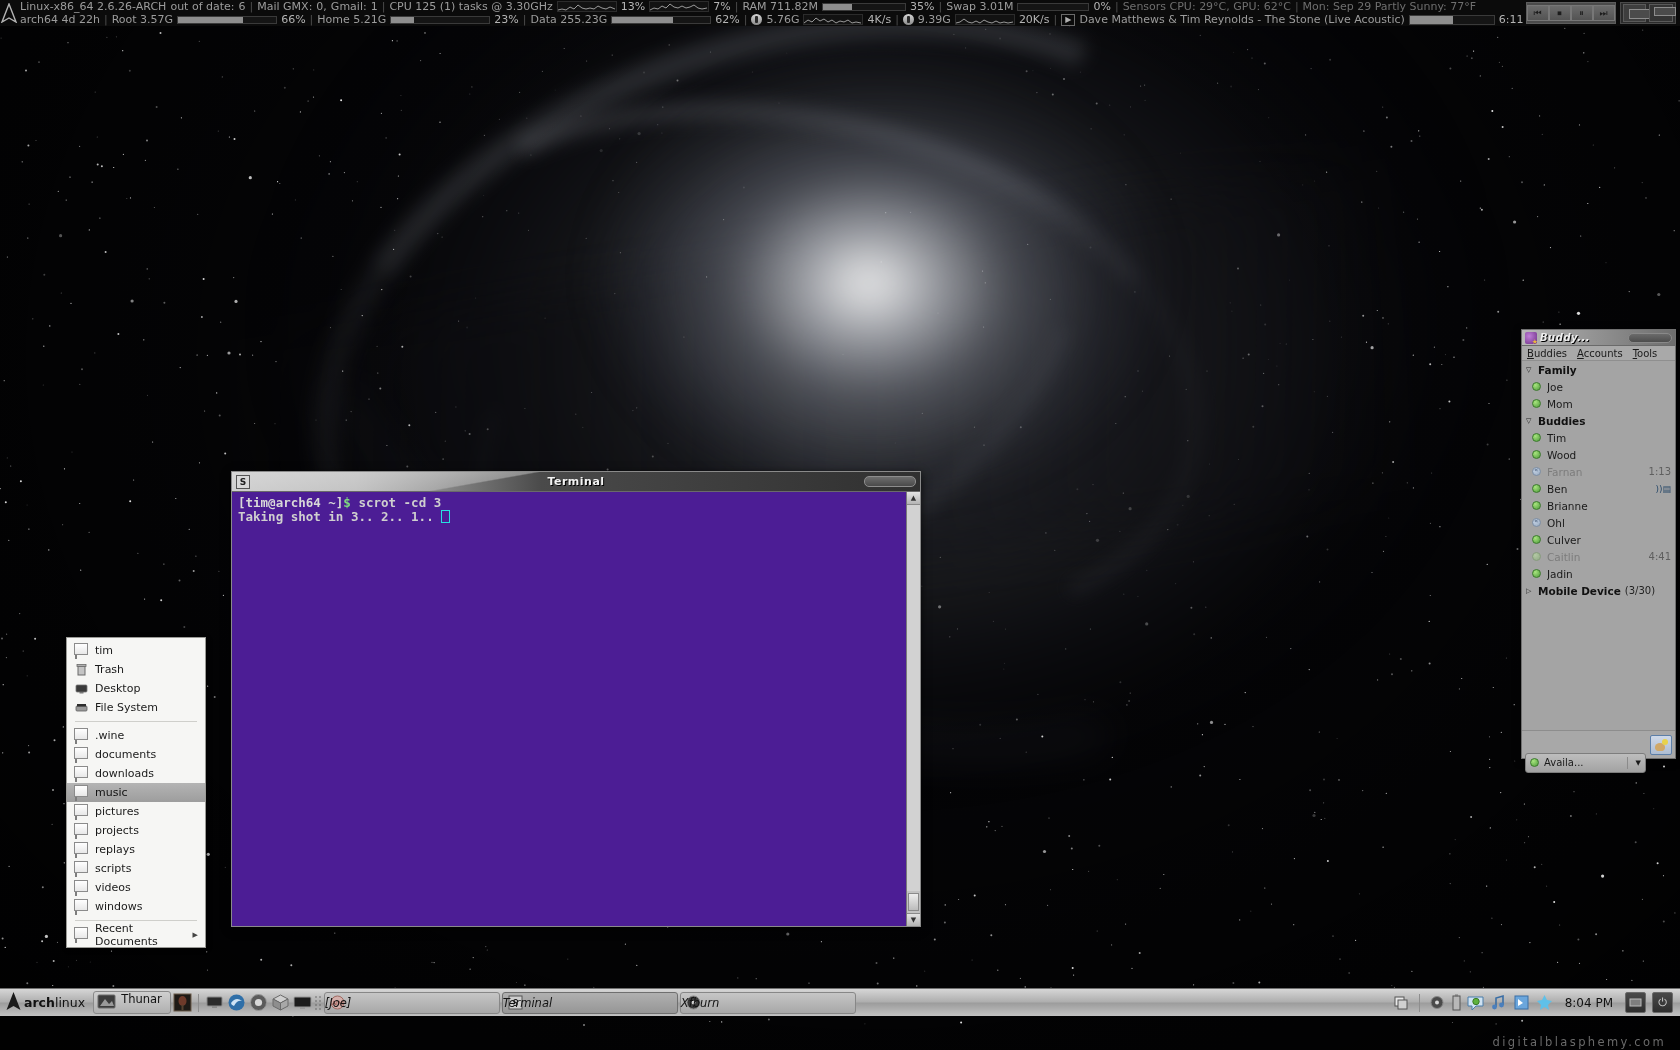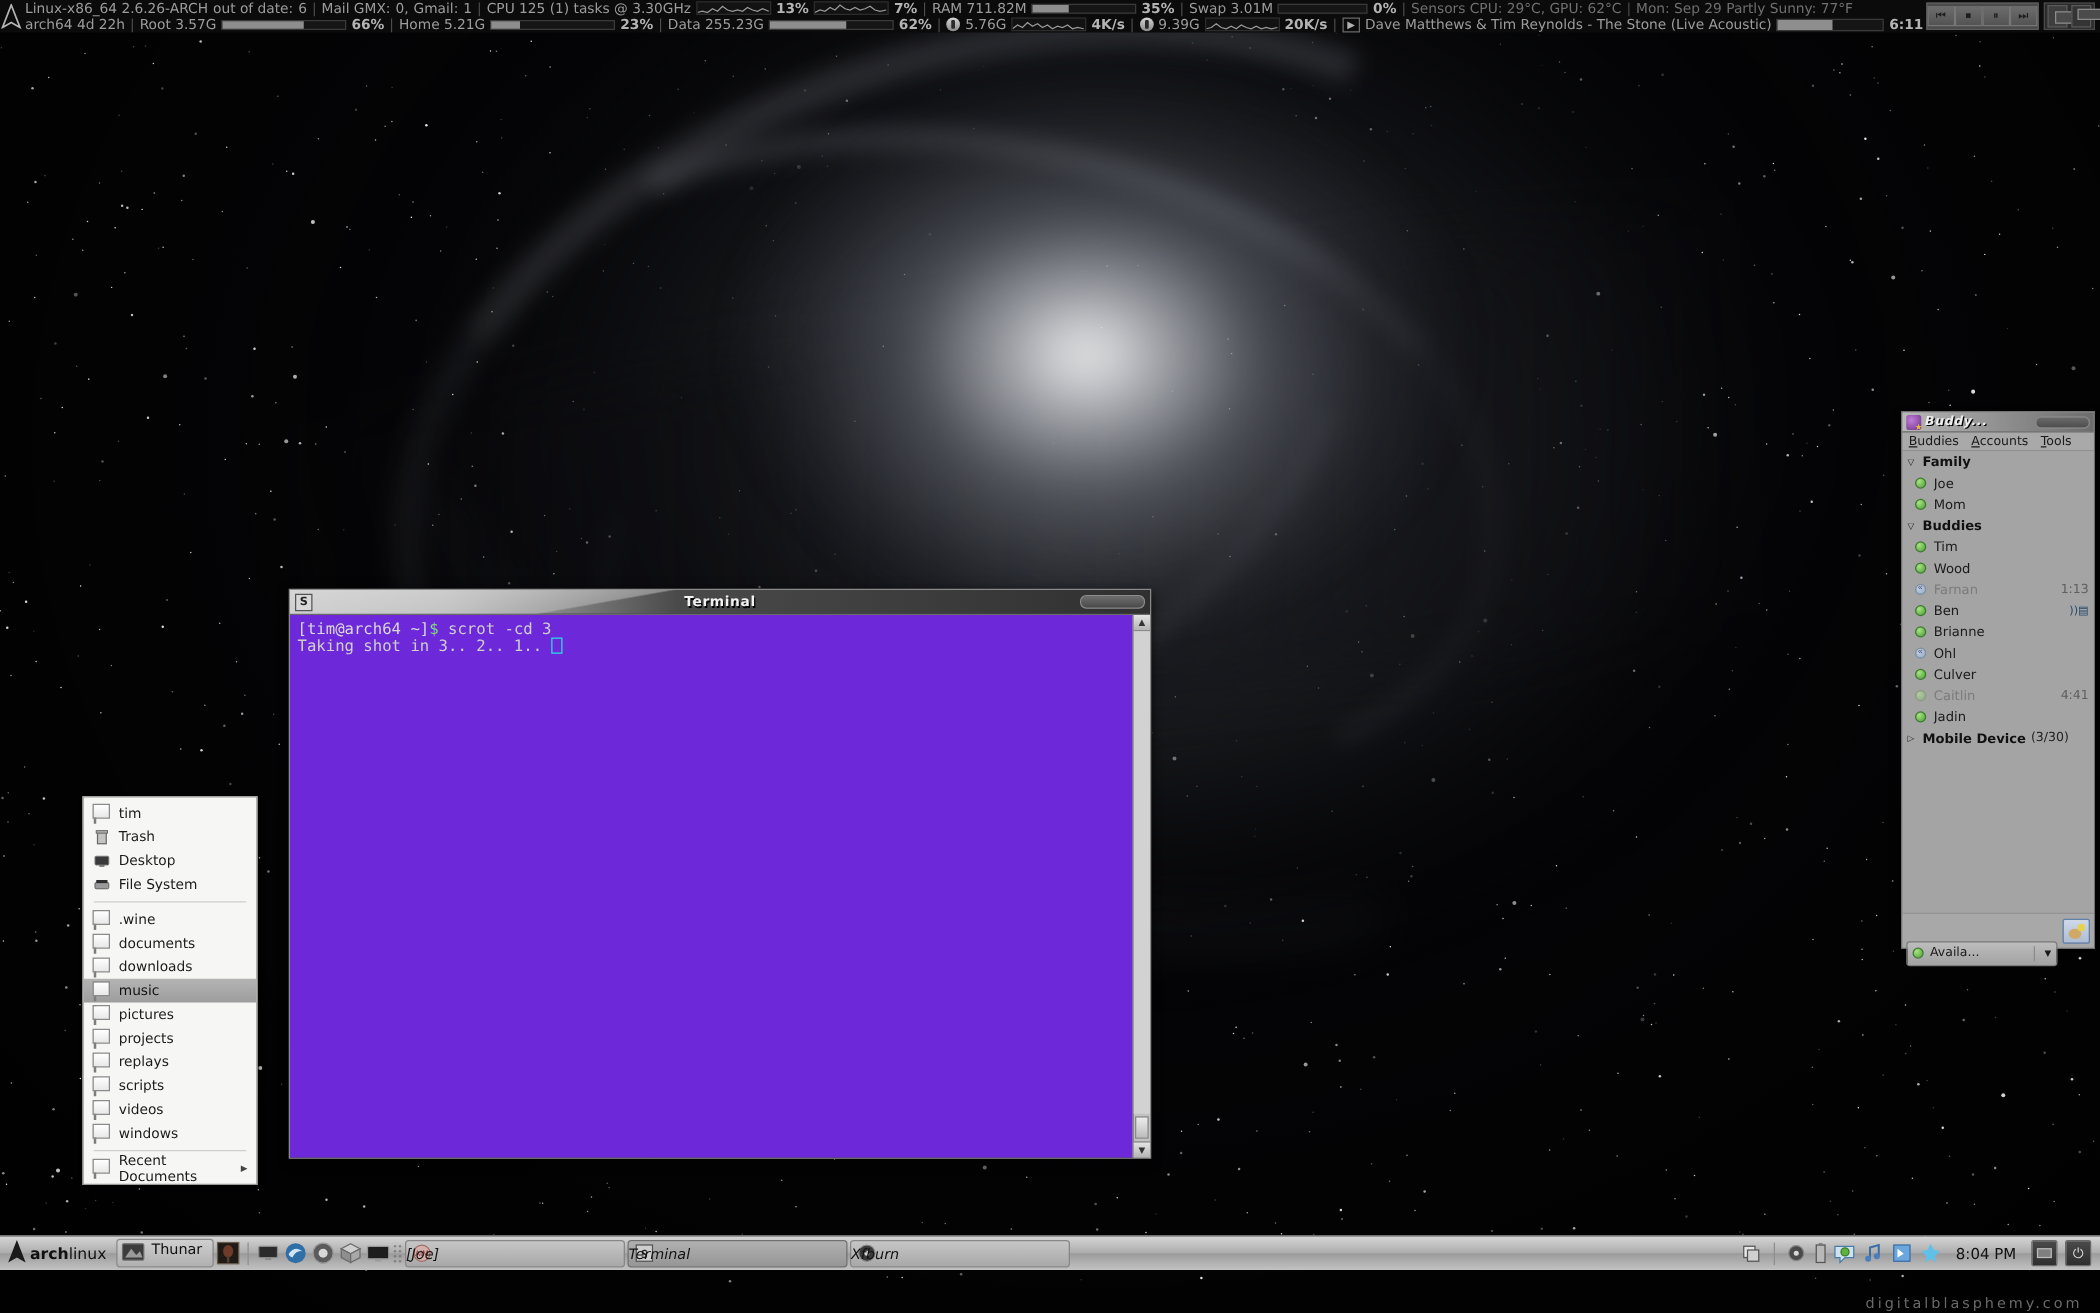--- a/index.html
+++ b/index.html
@@ -64,21 +64,21 @@
   .c-dim{color:#6f6f6f;}
   .bar{
     display:inline-block; height:8px; border:1px solid #3a3a3a; background:#151515; position:relative; vertical-align:middle;
   }
   .bar > i{display:block; height:100%; background:#8e8e8e;}
   .graph{
     display:inline-block; height:11px; width:60px; vertical-align:middle;
     background:#121212; border:1px solid #2c2c2c; position:relative; overflow:hidden;
   }
   .graph svg{display:block;}
-  .pctl{color:#b4b4b4;font-weight:bold;}
+  .pctl{color:#b4b4b4;}
   .circ{
     display:inline-block; width:11px; height:11px; border-radius:50%;
     background:linear-gradient(#d6d6d6,#8a8a8a); vertical-align:middle; position:relative;
   }
   .circ::after{content:""; position:absolute; left:4px; top:2px; width:3px; height:7px; background:#2a2a2a; border-radius:1px;}
   .playglyph{display:inline-block; border:1px solid #6a6a6a; padding:0 3px; font-size:8px; color:#b0b0b0; line-height:10px;}
 
   
   #mediapanel{
     width:128px; margin:2px 2px; background:#4b4b4b; border:1px solid #5d5d5d;
@@ -129,23 +129,23 @@
   }
   #term-minim{
     position:absolute; right:4px; top:4px; width:52px; height:11px;
     background:linear-gradient(#6e6e6e,#4a4a4a); border:1px solid #8d8d8d; border-radius:5px; z-index:3;
   }
   #term-body{
     position:absolute; left:0; top:20px; right:0; bottom:0;
     display:flex;
   }
   #term-screen{
-    flex:1; background:#6d28d9; padding:4px 6px;
+    flex:1; background:#4c1d95; padding:4px 6px;
     font-family:"DejaVu Sans Mono", monospace; font-size:12.5px; line-height:14px;
-    color:#cfcfcf; overflow:hidden;
+    color:#cfcfcf; overflow:hidden;font-weight:bold;
   }
   .t-user{color:#d8d8d8;}
   .t-dollar{color:#7fdc7f;}
   .t-cmd{color:#cfcfcf;}
   #term-cursor{
     display:inline-block; width:9px; height:13px;
     border:1.5px solid #27e0e0; vertical-align:-2px;
   }
   #term-scroll{
     width:14px; background:#c2c2c2; border-left:1px solid #7a7a7a;

